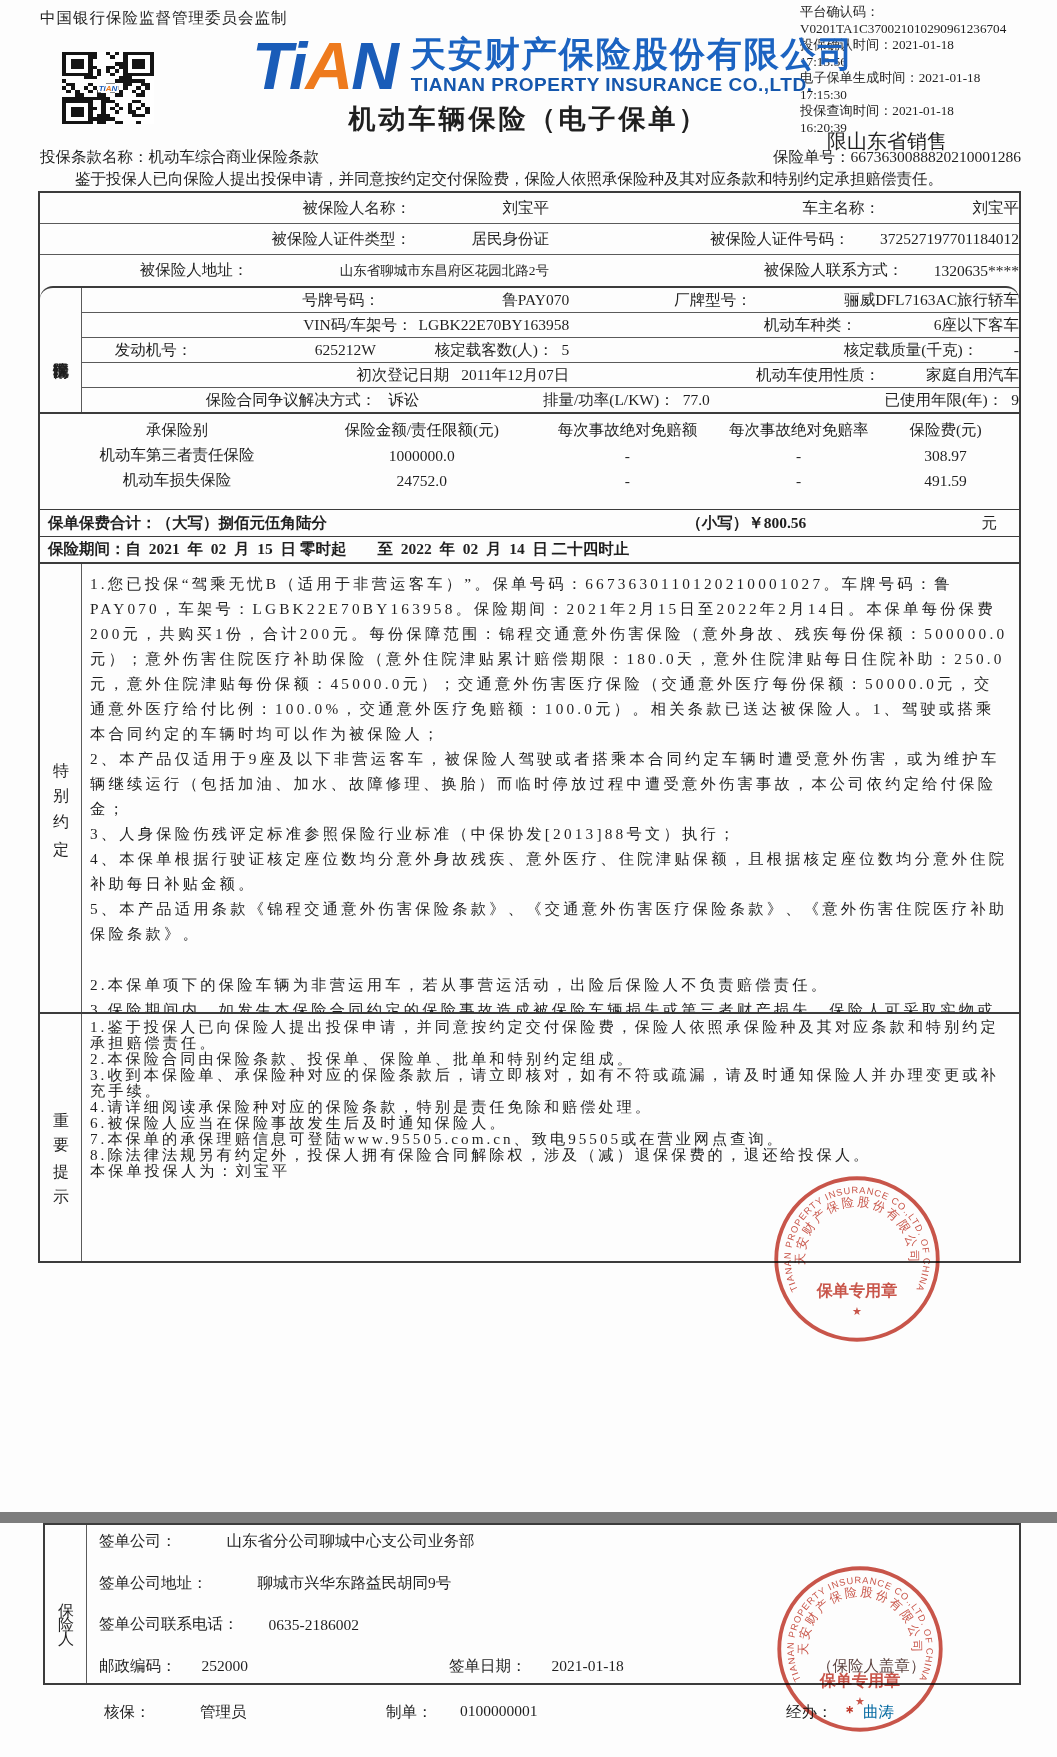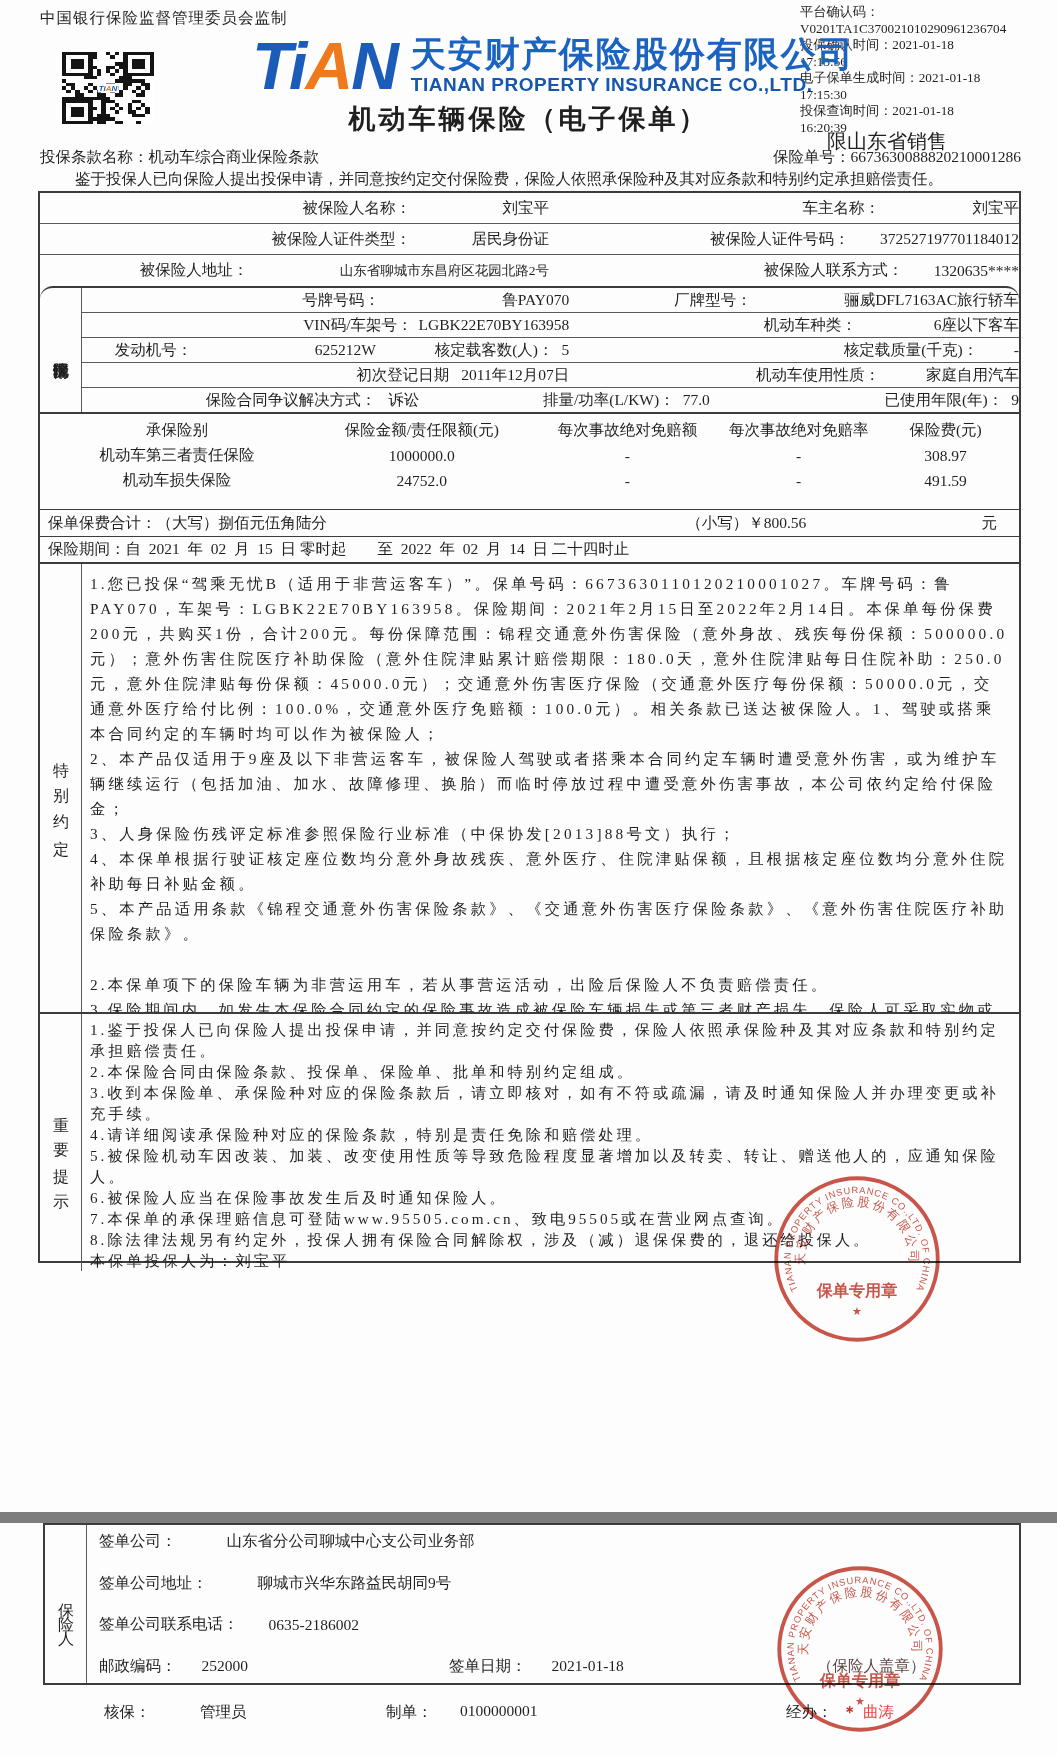--- a/index.html
+++ b/index.html
@@ -1,19 +1,19 @@
 <!DOCTYPE html>
 <html><head>
 <meta charset="utf-8">
 <style>
   html,body{margin:0;padding:0;background:#f4f4f4;}
   #page{position:relative;width:1057px;height:1757px;background:#fdfdfd;margin:0 auto;
         font-family:"Liberation Serif","DejaVu Serif",serif;color:#1f1f1f;overflow:hidden;}
   .abs{position:absolute;}
-  .pre{white-space:pre;}
+  .pre{white-space:pre;font-weight:bold;}
   
   .supervisor{left:40px;top:8px;font-size:15.5px;letter-spacing:1px;}
   .meta{left:800px;top:4px;width:252px;font-size:13.2px;line-height:16.5px;}
   .qr{left:62px;top:52px;width:92px;height:72px;background:#fff;}
   .qr-grid{display:grid;grid-template-columns:repeat(21,1fr);grid-template-rows:repeat(21,1fr);width:100%;height:100%;}
   .qr-grid div.on{background:#141414;}
   .qr-logo{position:absolute;left:50%;top:50%;transform:translate(-50%,-50%);background:#fff;
            font-family:"Liberation Sans",sans-serif;font-weight:bold;font-style:italic;font-size:8px;padding:0 1px;}
   .logo-row{left:252px;top:34px;display:flex;align-items:flex-start;}
   .logo-tian{font-family:"Liberation Sans",sans-serif;font-style:italic;font-weight:900;font-size:66px;line-height:64px;letter-spacing:-2px;}
@@ -51,36 +51,36 @@
   
   .row-premium{height:27px;flex:none;border-top:1px solid #3c3c3c;position:relative;display:flex;align-items:center;padding-left:8px;box-sizing:border-box;}
   .premium-small{position:absolute;left:66%;}
   .premium-unit{position:absolute;right:22px;}
   .row-period{height:26px;flex:none;border-top:1px solid #3c3c3c;display:flex;align-items:center;padding-left:8px;box-sizing:border-box;}
   
   .sec-special{height:450px;flex:none;}
   .sp-content{flex:1;padding:7px 10px 0 8px;font-size:15.3px;line-height:25px;letter-spacing:3.2px;overflow:hidden;}
   .mt26{margin-top:26px;}
   .sec-notice{flex:1;}
-  .nt-content{flex:1;padding:5px 10px 0 8px;font-size:15.2px;line-height:21px;letter-spacing:3px;overflow:hidden;}
+  .nt-content{flex:1;padding:5px 10px 0 8px;font-size:15.2px;line-height:16px;letter-spacing:3px;overflow:hidden;}
   
   .stamp{position:absolute;width:170px;height:170px;opacity:0.86;mix-blend-mode:multiply;z-index:5;}
   
   .gray-bar{left:0;top:1512px;width:1057px;height:11px;background:#7d7d7d;}
   .bottom-box{left:43px;top:1523px;width:978px;height:162px;border:2px solid #3c3c3c;box-sizing:border-box;display:flex;font-size:15.5px;}
   .ls-mid{letter-spacing:14px;padding-top:14px;}
   .sg-content{flex:1;display:flex;flex-direction:column;justify-content:space-around;padding:6px 0 6px 12px;box-sizing:border-box;gap:20px;}
   .sg-row{display:flex;align-items:center;position:relative;}
   .gap25{margin-left:25px;} .gap30{margin-left:30px;} .gap50{margin-left:50px;}
   .sg-date{position:absolute;left:350px;}
   .seal-note{position:absolute;left:718px;color:#5c4340;}
   .footer{left:0;top:1702px;width:1057px;height:26px;font-size:15.5px;}
   .footer span{position:absolute;margin-left:8px;}
   .f-ul{left:96px;} .f-uv{left:192px;} .f-il{left:378px;} .f-iv{left:452px;}
-  .f-hl{left:778px;} .f-hs{left:834px;color:#c23a2c;font-weight:bold;} .f-hv{left:855px;color:#ef4444;}
+  .f-hl{left:778px;} .f-hs{left:834px;color:#c23a2c;font-weight:bold;} .f-hv{left:855px;color:#0369a1;}
 </style>
 </head>
 <body>
 
 <div id="page">
 
   <div class="abs supervisor">中国银行保险监督管理委员会监制</div>
 
   <div class="abs meta">
     <div>平台确认码：</div>
@@ -701,21 +701,20 @@
       </div>
     </div>
 
     <div class="sec sec-notice">
       <div class="vlabel ls-wide">重要提示</div>
       <div class="nt-content">
         <div>1.鉴于投保人已向保险人提出投保申请，并同意按约定交付保险费，保险人依照承保险种及其对应条款和特别约定承担赔偿责任。</div>
         <div>2.本保险合同由保险条款、投保单、保险单、批单和特别约定组成。</div>
         <div>3.收到本保险单、承保险种对应的保险条款后，请立即核对，如有不符或疏漏，请及时通知保险人并办理变更或补充手续。</div>
         <div>4.请详细阅读承保险种对应的保险条款，特别是责任免除和赔偿处理。</div>
-        <div>5.被保险机动车因改装、加装、改变使用性质等导致危险程度显著增加以及转卖、转让、赠送他人的，应通知保险人。</div>
         <div>6.被保险人应当在保险事故发生后及时通知保险人。</div>
         <div>7.本保单的承保理赔信息可登陆www.95505.com.cn、致电95505或在营业网点查询。</div>
         <div>8.除法律法规另有约定外，投保人拥有保险合同解除权，涉及（减）退保保费的，退还给投保人。</div>
         <div>本保单投保人为：刘宝平</div>
       </div>
     </div>
 
   </div>
 
   <svg class="stamp" style="left:772px;top:1174px;" viewBox="0 0 200 200">

